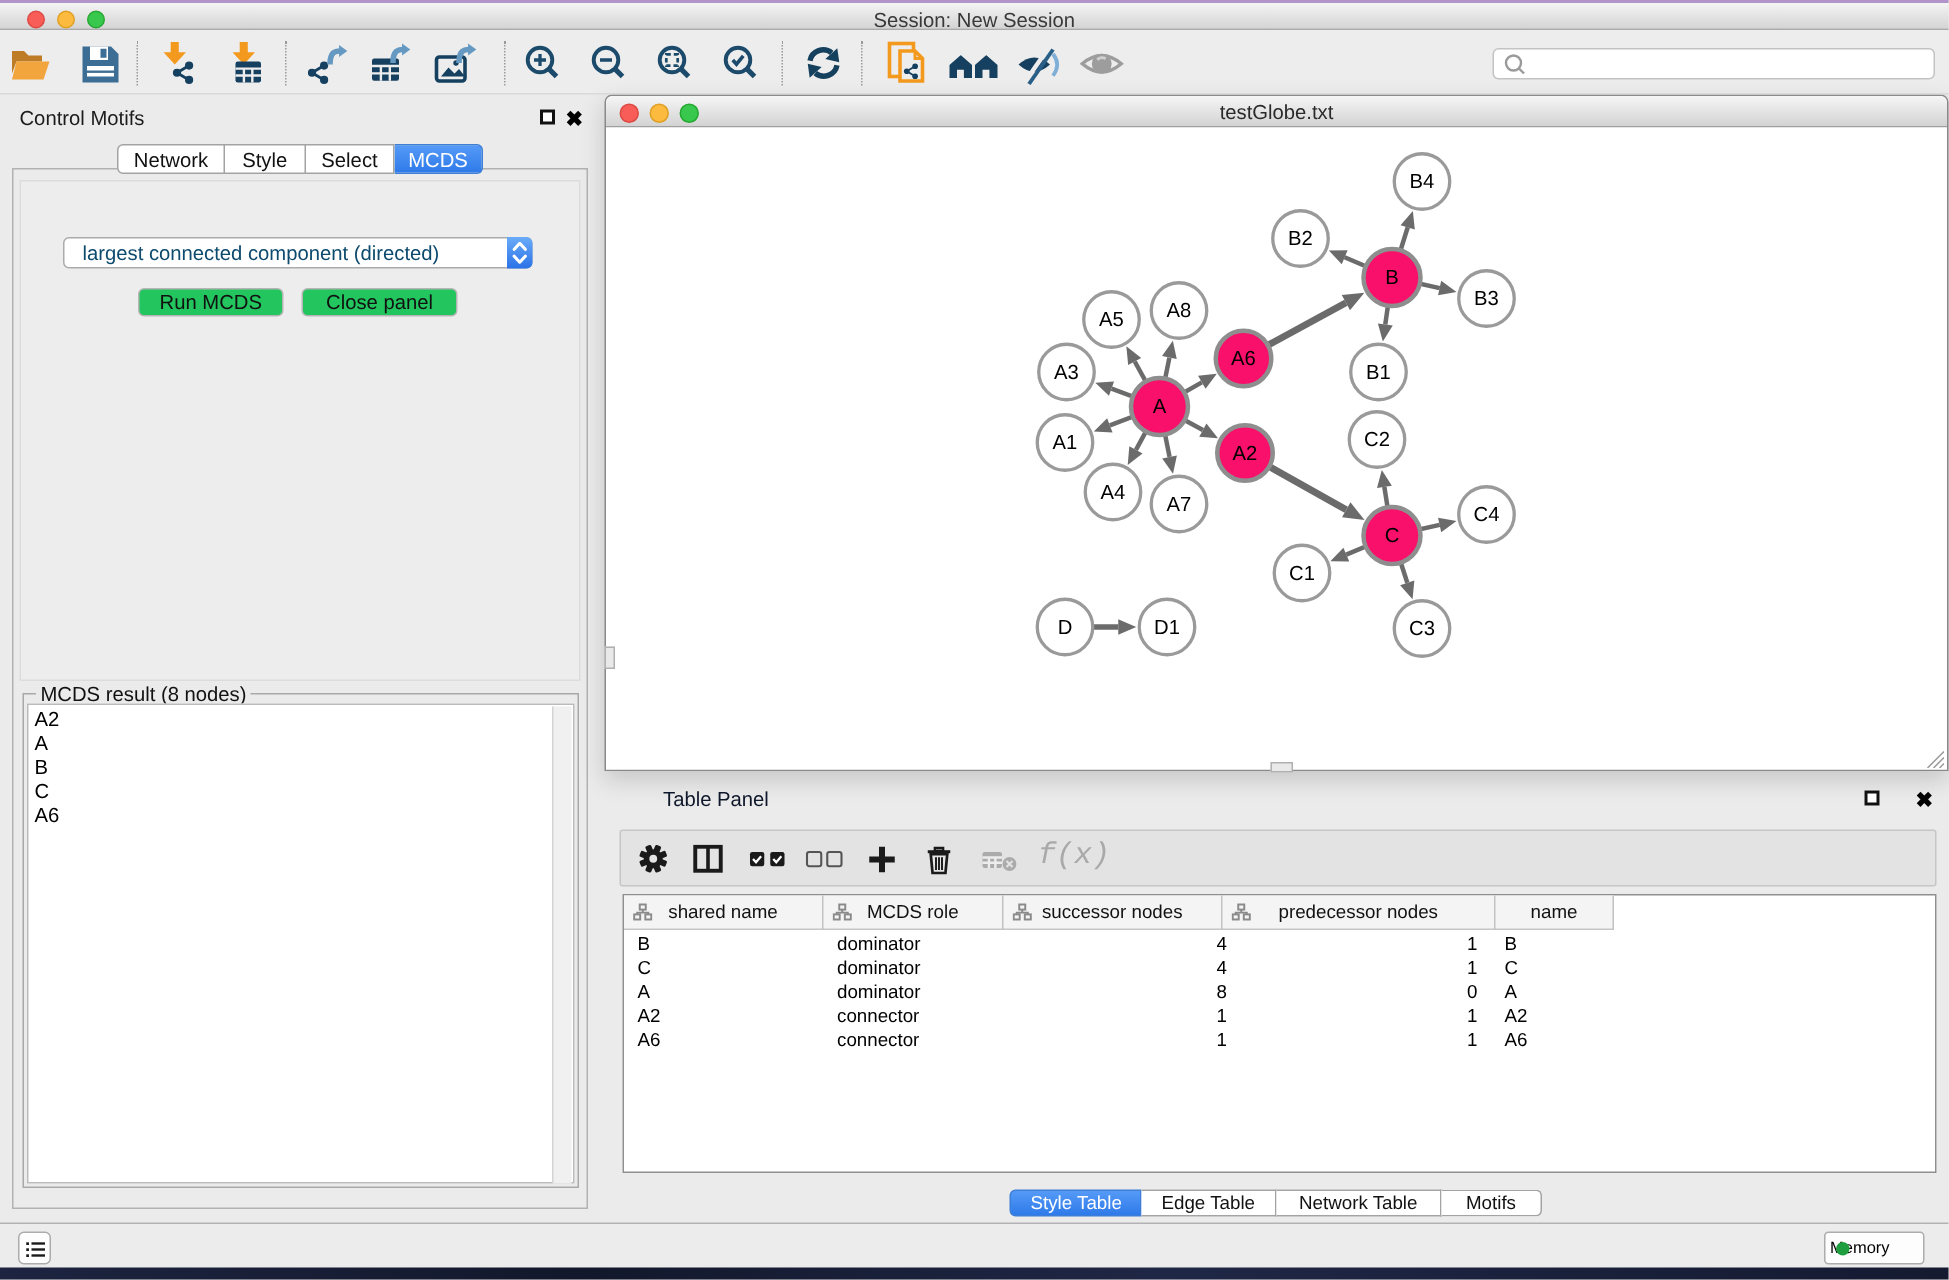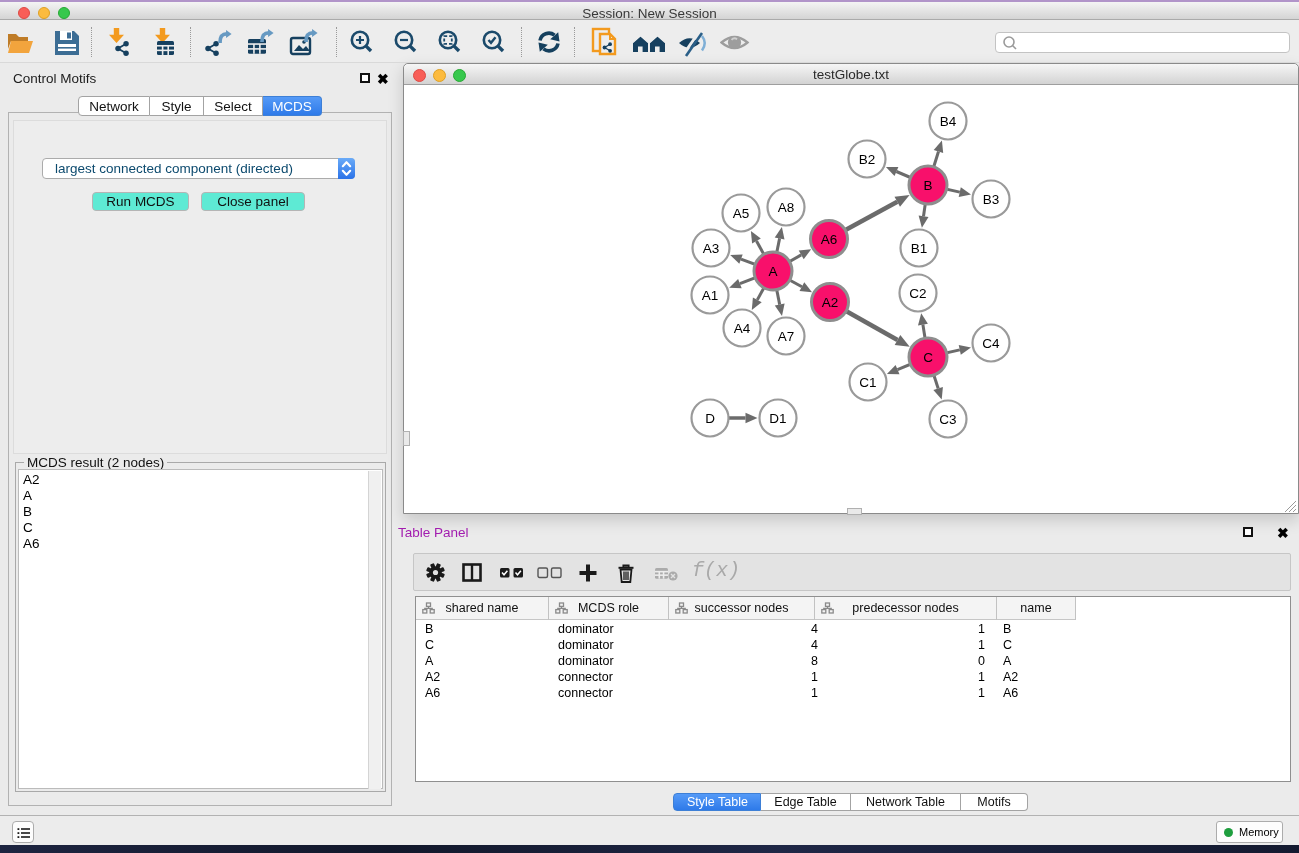--- a/index.html
+++ b/index.html
@@ -23,48 +23,48 @@
 .tabs{display:flex;font-size:13.5px;color:#111}
 .tab{background:#fff;border:1px solid #a3a3a3;border-left:none;padding:0;height:20px;line-height:19px;text-align:center;white-space:nowrap}
 .tab.first{border-left:1px solid #a3a3a3;border-radius:4px 0 0 4px}
 .tab.last{border-radius:0 4px 4px 0}
 .tab.sel{background:linear-gradient(#559af7,#2e7ae9);color:#fff;border-color:#3d7fd6}
 #cpbox{left:8px;top:50px;width:384px;height:694px;border:1px solid #b2b2b2;background:#ebebeb}
 #cpinner{left:13px;top:58px;width:374px;height:334px;border:1px solid #dcdcdc;background:#ededed}
 #optlabel{left:0;top:74px;width:400px;text-align:center;font-size:13.5px;color:#1a1a1a}
 #dd{left:42px;top:96px;width:313px;height:21px;background:#fff;border:1px solid #ababab;border-radius:4px;font-size:13.5px;color:#0c4a6e;line-height:19px;padding-left:12px}
 #ddspin{right:-1px;top:-1px;width:17px;height:21px;border-radius:0 4px 4px 0;background:linear-gradient(#6aabf8,#2a72e8)}
-.btn{background:#5eead4;border:1px solid #b5b5b5;border-radius:4px;font-size:13.5px;color:#111;text-align:center;height:19px;line-height:17px}
+.btn{background:#22c55e;border:1px solid #b5b5b5;border-radius:4px;font-size:13.5px;color:#111;text-align:center;height:19px;line-height:17px}
 #runbtn{left:92px;top:130px;width:97px}
 #closebtn{left:201px;top:130px;width:104px}
 #fs{left:15px;top:393px;width:371px;height:345px}
 #fs .bord{position:absolute;left:0;top:7px;width:100%;height:330px;border:1px solid #a9a9a9}
 #fs .leg{position:absolute;left:9px;top:0;background:#ebebeb;padding:0 3px;font-size:13.5px;color:#111}
 #mlist{left:3px;top:14px;width:365px;height:320px;background:#fff;border:1px solid #bbb;font-size:13.5px;color:#000;padding:2px 0 0 4px;line-height:16px}
 #msb{right:1px;top:1px;width:13px;height:318px;background:#f0f0f0;border-left:1px solid #d4d4d4}
 
 #netwin{left:403px;top:1px;width:896px;height:451px;border:1px solid #8a8a8a;border-radius:5px 5px 0 0;background:#fff;box-shadow:0 6px 16px rgba(0,0,0,.16)}
 #nettb{left:0;top:0;width:100%;height:21px;background:linear-gradient(#f6f6f6,#d3d3d3);border-bottom:1px solid #9e9e9e;border-radius:5px 5px 0 0}
 #nettitle{top:3px;left:0;width:100%;text-align:center;font-size:13.5px;color:#2a2a2a}
 #netcanvas{left:0;top:22px;width:894px;height:427px;background:#fff;overflow:hidden}
 .scrollmark{background:#e9e9e9;border:1px solid #b0b0b0}
 
-#tp-title{left:398px;top:463px;font-size:13.5px;color:#a21caf}
+#tp-title{left:442px;top:463px;font-size:13.5px;color:#0f172a}
 #tptb{left:413px;top:491px;width:878px;height:38px;background:#e3e3e3;border:1px solid #c6c6c6;border-radius:2px}
 #tbl{left:415px;top:534px;width:876px;height:186px;background:#fff;border:1px solid #8f8f8f}
 #thead{left:0;top:0;width:660px;height:23px;background:#f4f4f4;border-bottom:1px solid #c6c6c6;font-size:12.5px;color:#111}
 .hc{position:absolute;top:0;height:23px;border-right:1px solid #c2c2c2;text-align:center;line-height:23px}
 .hicon{position:absolute;left:6px;top:-14px}
 .trow{position:absolute;font-size:12.5px;color:#000;height:16px;line-height:16px}
 #tabs2{left:673px;top:731px}
 #tabs2 .tab{font-size:12.5px;height:18px;line-height:17px;padding:0 13px}
 
 #statusbar{left:0;top:815px;width:1299px;height:30px;background:#ececec;border-top:1px solid #b2b2b2}
 #listbtn{left:12px;top:821px;width:22px;height:22px;background:#fdfdfd;border:1px solid #acacac;border-radius:4px}
-#membtn{left:1216px;top:821px;width:67px;height:22px;background:#fdfdfd;border:1px solid #acacac;border-radius:3px;font-size:11px;color:#000;line-height:20px;padding-left:22px}
+#membtn{left:1216px;top:821px;width:67px;height:22px;background:#fdfdfd;border:1px solid #acacac;border-radius:3px;font-size:11px;color:#000;line-height:20px;padding-left:3px}
 #memdot{left:7px;top:6px;width:9px;height:9px;border-radius:50%;background:#1e9e3e}
 #deskbot{left:0;top:845px;width:1299px;height:8px;background:linear-gradient(90deg,#1d2440,#12182b 30%,#1f2746 60%,#141a30)}
 </style></head>
 <body>
 <div id="topline" class="abs"></div>
 <div id="titlebar" class="abs">
   <div class="abs tl r" style="left:18px"></div>
   <div class="abs tl y" style="left:38px"></div>
   <div class="abs tl g" style="left:58px"></div>
 </div>
@@ -217,21 +217,21 @@
   <div id="dd" class="abs">largest connected component (directed)<div id="ddspin" class="abs">
         <svg class="abs" width="17" height="21" style="left:0;top:0" xmlns="http://www.w3.org/2000/svg">
           <path d="M4.8 8.2 l3.7-4 l3.7 4" stroke="#fff" stroke-width="2.1" fill="none" stroke-linecap="round" stroke-linejoin="round"></path>
           <path d="M4.8 12.8 l3.7 4 l3.7-4" stroke="#fff" stroke-width="2.1" fill="none" stroke-linecap="round" stroke-linejoin="round"></path>
         </svg>
       </div></div>
   <div id="runbtn" class="abs btn">Run MCDS</div>
   <div id="closebtn" class="abs btn">Close panel</div>
   <div id="fs" class="abs">
       <div class="bord"></div>
-      <div class="leg">MCDS result (2 nodes)</div>
+      <div class="leg">MCDS result (8 nodes)</div>
     <div id="mlist" class="abs">A2<br>A<br>B<br>C<br>A6<div id="msb" class="abs"></div></div>
   </div>
 
   <div id="netwin" class="abs">
     <div id="nettb" class="abs">
       <div class="abs tl r" style="left:9px;top:5px;width:13px;height:13px"></div>
       <div class="abs tl y" style="left:29px;top:5px;width:13px;height:13px"></div>
       <div class="abs tl g" style="left:49px;top:5px;width:13px;height:13px"></div>
       <div id="nettitle" class="abs">testGlobe.txt</div>
     </div>

